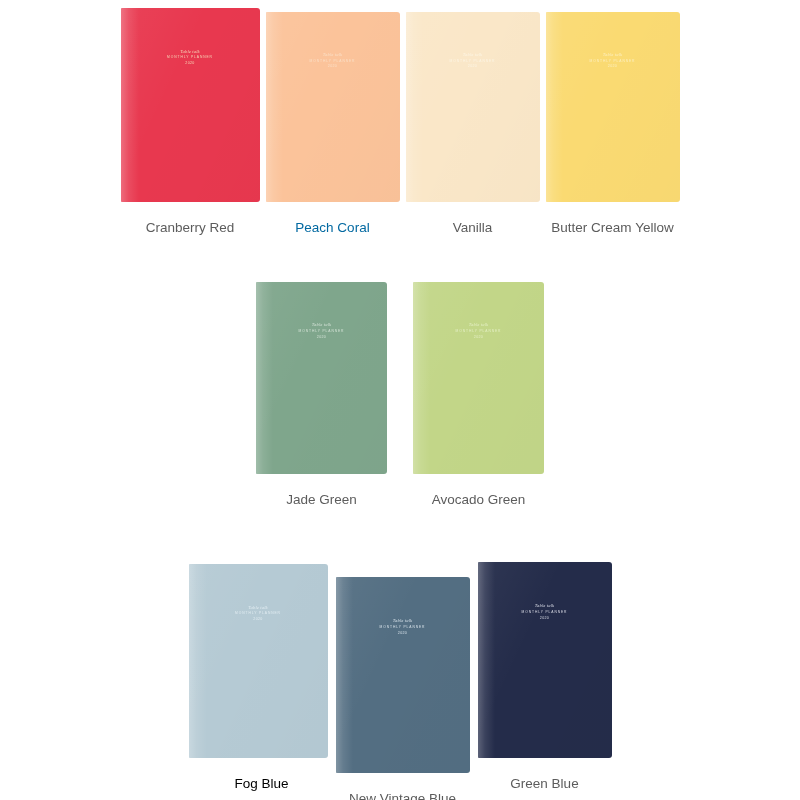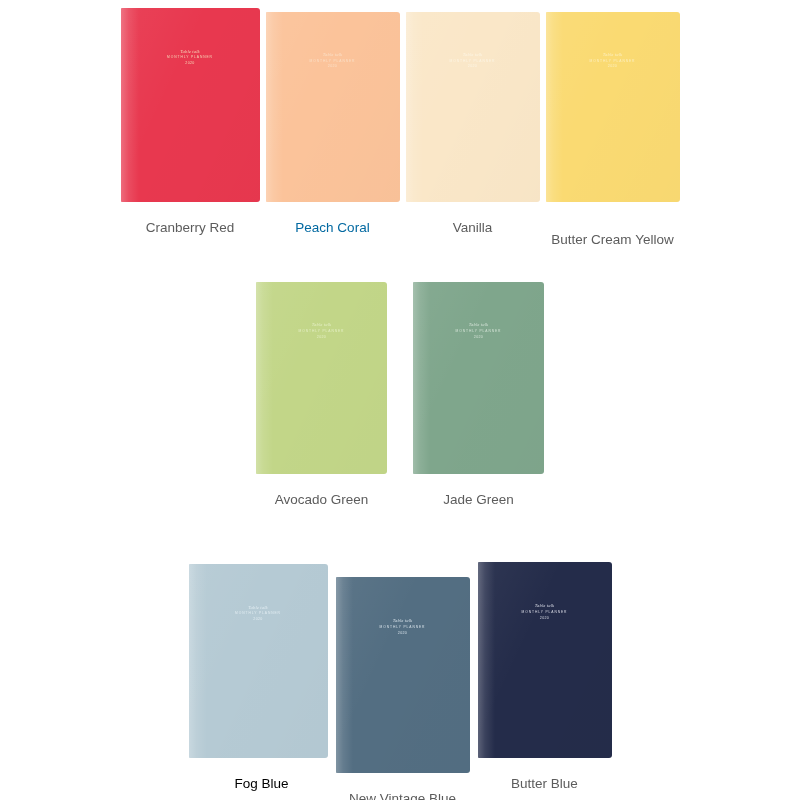--- a/index.html
+++ b/index.html
@@ -138,51 +138,51 @@
       <div class="product-cell" style="padding-top: 4px;">
         <div class="cover" style="width: 134px; height: 190px; background: rgb(250, 231, 200);">
           <div class="emboss" style="color: rgb(253, 245, 228);">
             <div class="emboss-brand">Table talk</div>
             <div class="emboss-sub">MONTHLY PLANNER</div>
             <div class="emboss-year">2020</div>
           </div>
         </div>
         <div class="swatch-label" style="color: rgb(92, 92, 92);">Vanilla</div>
       </div>
-      <div class="product-cell" style="padding-top: 4px; gap: 12px;">
+      <div class="product-cell" style="padding-top: 4px;">
         <div class="cover" style="width: 134px; height: 190px; background: rgb(250, 218, 114);">
           <div class="emboss" style="color: rgb(253, 239, 190);">
             <div class="emboss-brand">Table talk</div>
             <div class="emboss-sub">MONTHLY PLANNER</div>
             <div class="emboss-year">2020</div>
           </div>
         </div>
         <div class="swatch-label" style="color: rgb(92, 92, 92);">Butter Cream Yellow</div>
       </div>
     </div>
   <div class="product-row row-2" style="gap: 26px;">
       <div class="product-cell" style="padding-top: 0px;">
+        <div class="cover" style="width: 131px; height: 192px; background: rgb(127, 166, 140);">
+          <div class="emboss" style="color: rgb(211, 226, 214);">
+            <div class="emboss-brand">Table talk</div>
+            <div class="emboss-sub">MONTHLY PLANNER</div>
+            <div class="emboss-year">2020</div>
+          </div>
+        </div>
+        <div class="swatch-label" style="color: rgb(92, 92, 92);">Jade Green</div>
+      </div>
+      <div class="product-cell" style="padding-top: 0px;">
         <div class="cover" style="width: 131px; height: 192px; background: rgb(194, 214, 136);">
           <div class="emboss" style="color: rgb(228, 239, 196);">
             <div class="emboss-brand">Table talk</div>
             <div class="emboss-sub">MONTHLY PLANNER</div>
             <div class="emboss-year">2020</div>
           </div>
         </div>
         <div class="swatch-label" style="color: rgb(92, 92, 92);">Avocado Green</div>
-      </div>
-      <div class="product-cell" style="padding-top: 0px;">
-        <div class="cover" style="width: 131px; height: 192px; background: rgb(127, 166, 140);">
-          <div class="emboss" style="color: rgb(211, 226, 214);">
-            <div class="emboss-brand">Table talk</div>
-            <div class="emboss-sub">MONTHLY PLANNER</div>
-            <div class="emboss-year">2020</div>
-          </div>
-        </div>
-        <div class="swatch-label" style="color: rgb(92, 92, 92);">Jade Green</div>
       </div>
     </div>
   <div class="product-row row-3" style="gap: 8px;">
       <div class="product-cell" style="padding-top: 2px;">
         <div class="cover" style="width: 139px; height: 194px; background: rgb(181, 202, 212);">
           <div class="emboss" style="color: rgb(226, 237, 242);">
             <div class="emboss-brand">Table talk</div>
             <div class="emboss-sub">MONTHLY PLANNER</div>
             <div class="emboss-year">2020</div>
           </div>
@@ -200,17 +200,17 @@
         <div class="swatch-label" style="color: rgb(92, 92, 92);">New Vintage Blue</div>
       </div>
       <div class="product-cell" style="padding-top: 0px;">
         <div class="cover" style="width: 134px; height: 196px; background: rgb(36, 44, 74);">
           <div class="emboss" style="color: rgb(220, 222, 232);">
             <div class="emboss-brand">Table talk</div>
             <div class="emboss-sub">MONTHLY PLANNER</div>
             <div class="emboss-year">2020</div>
           </div>
         </div>
-        <div class="swatch-label" style="color: rgb(92, 92, 92);">Butter Blue</div>
+        <div class="swatch-label" style="color: rgb(92, 92, 92);">Green Blue</div>
       </div>
     </div>
 
 </div>
 
 </body></html>

